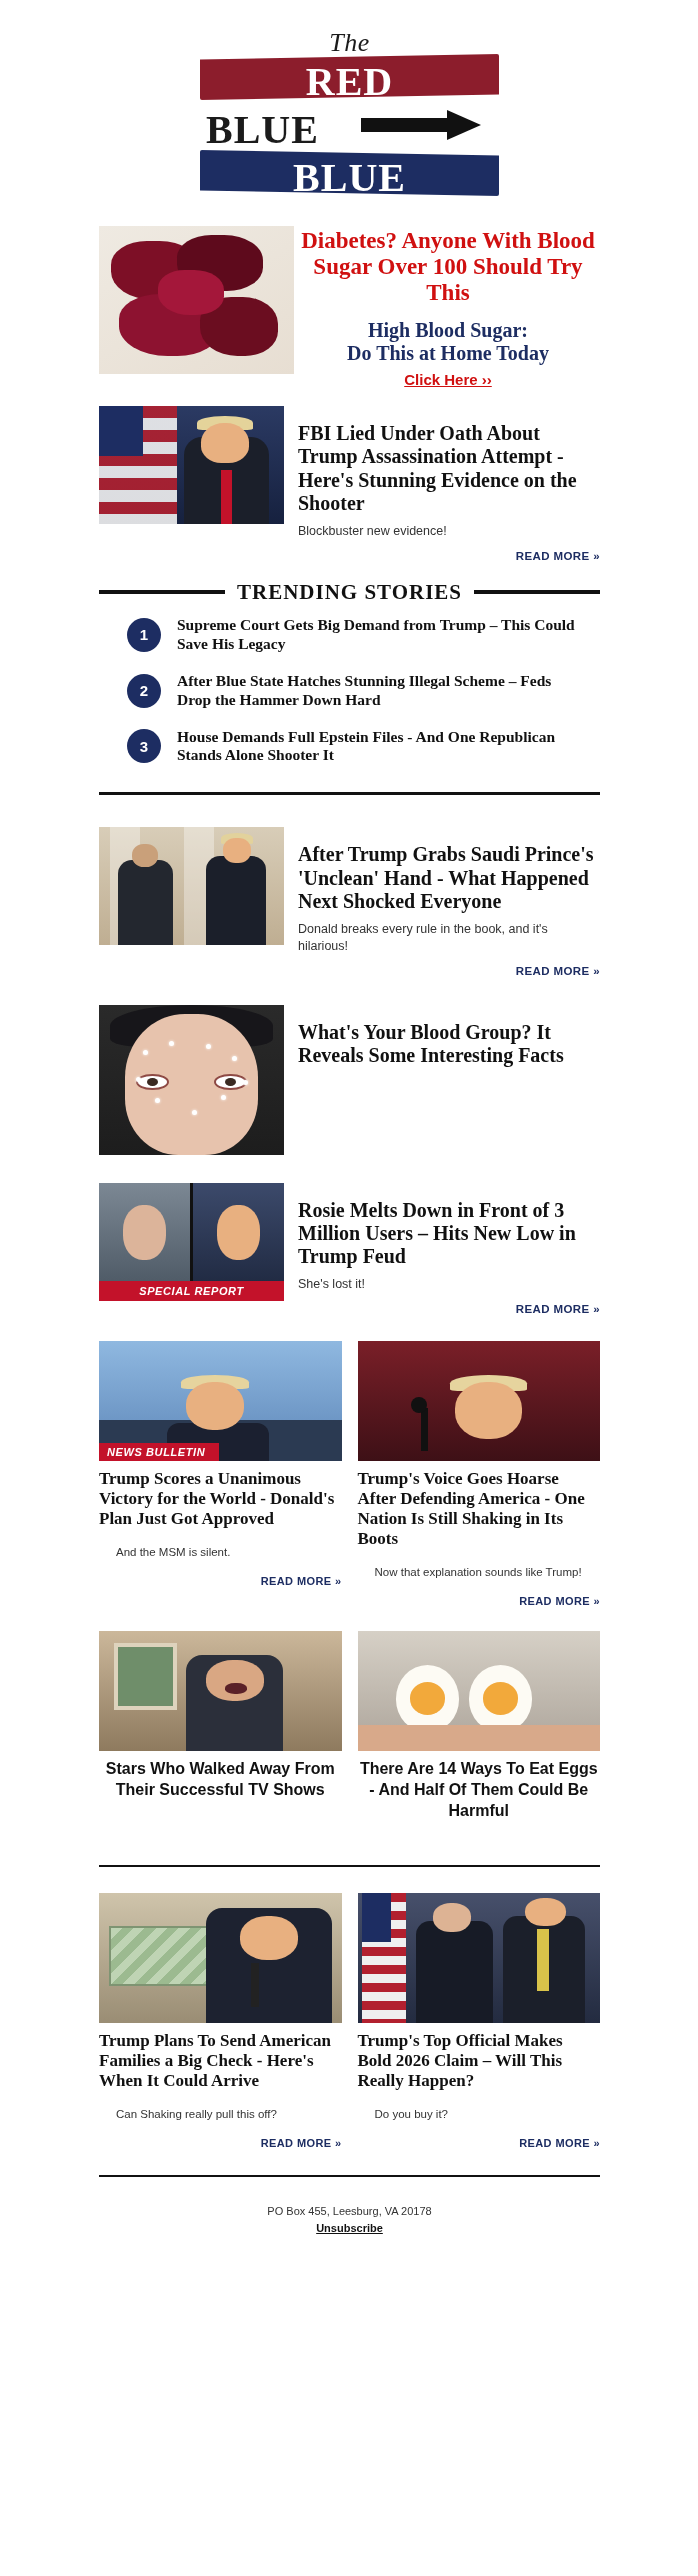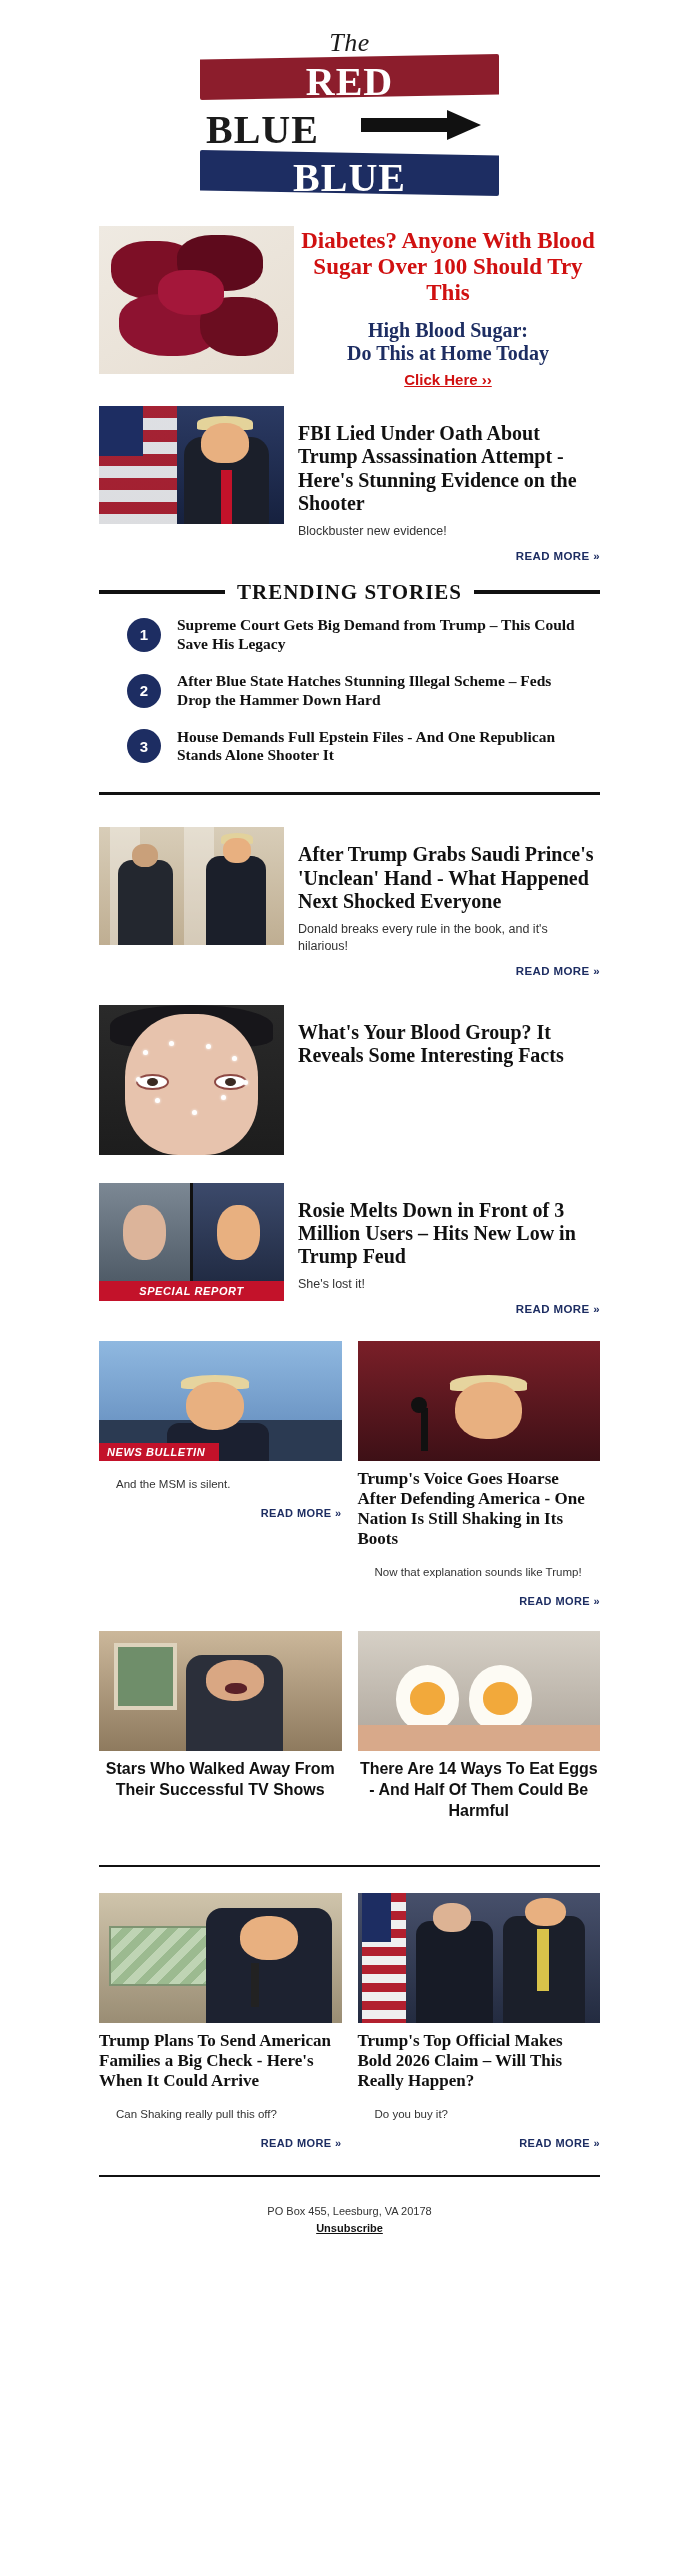--- a/index.html
+++ b/index.html
@@ -364,20 +364,21 @@
     <div class="col">
       <div class="thumb">
         <div class="img img-rally">
           <div class="crowd"></div>
             <div class="t-suit"></div>
           <div class="t-hair"></div>
             <div class="t-face"></div>
           <div class="ribbon red">NEWS BULLETIN</div>
         </div>
       </div>
+      <h3>Trump Scores a Unanimous Victory for the World - Donald's Plan Just Got Approved</h3>
       <p>And the MSM is silent.</p>
       <a class="readmore" href="#">READ MORE »</a>
     </div>
     <div class="col">
       <div class="thumb">
         <div class="img img-podium">
           <div class="p-hair"></div>
             <div class="p-face"></div>
           <div class="mic"></div>
             <div class="michead"></div>

